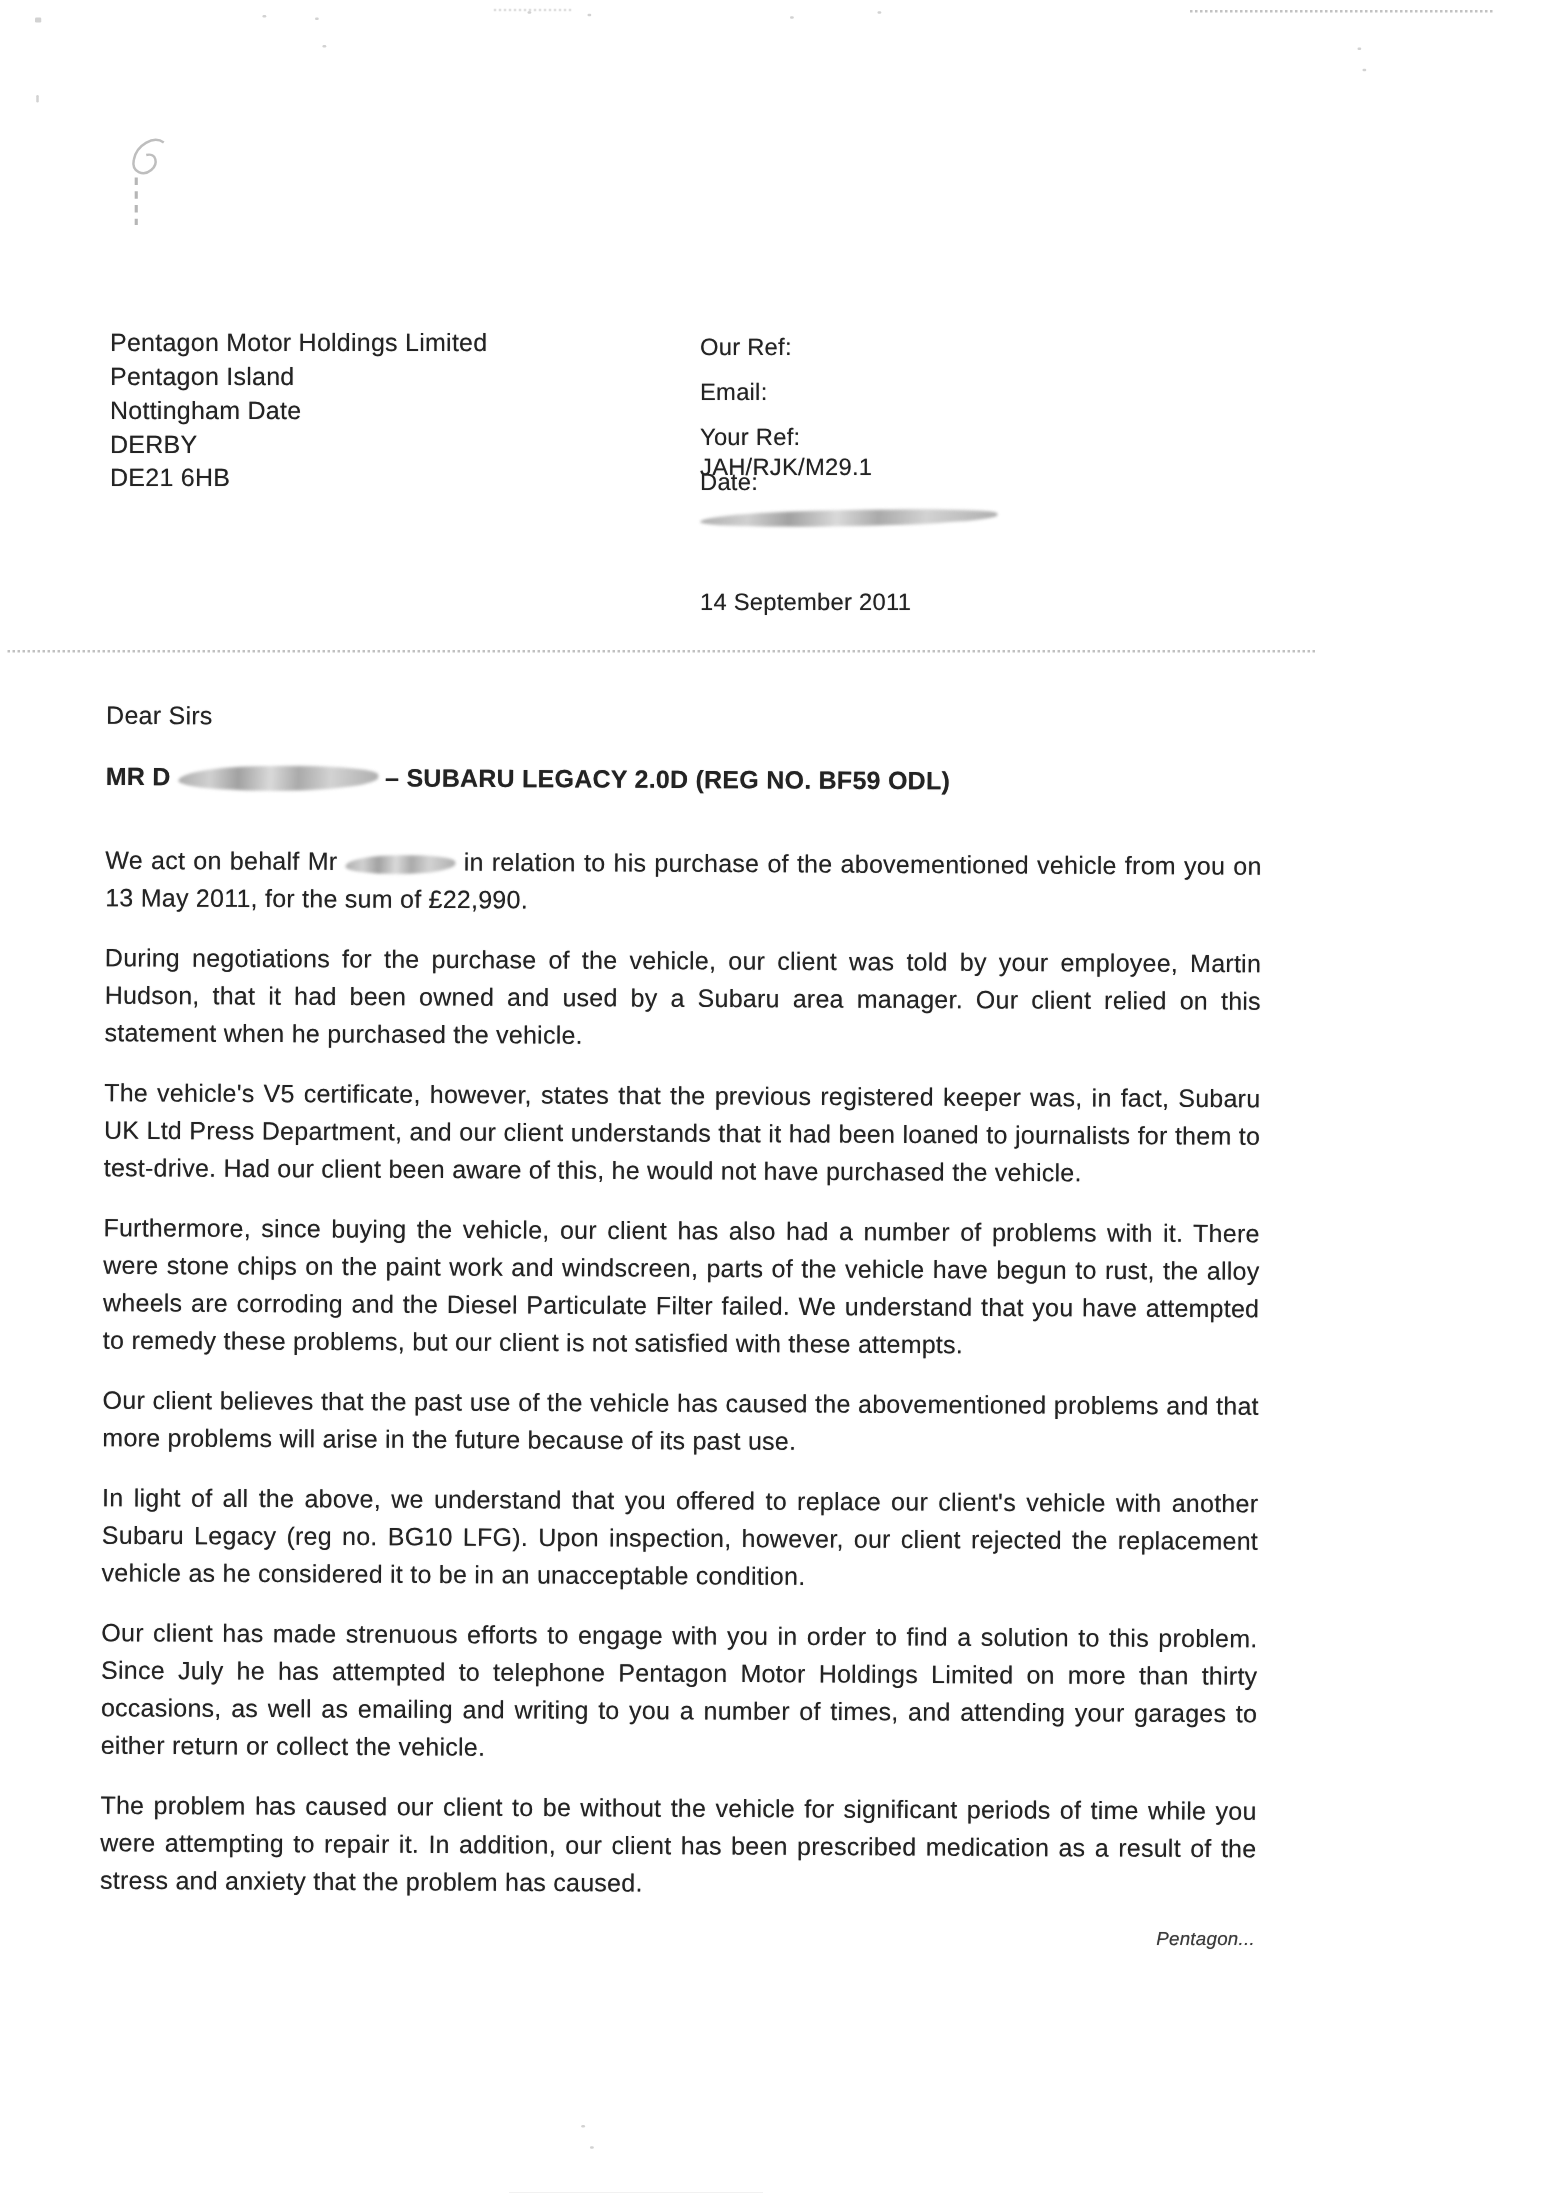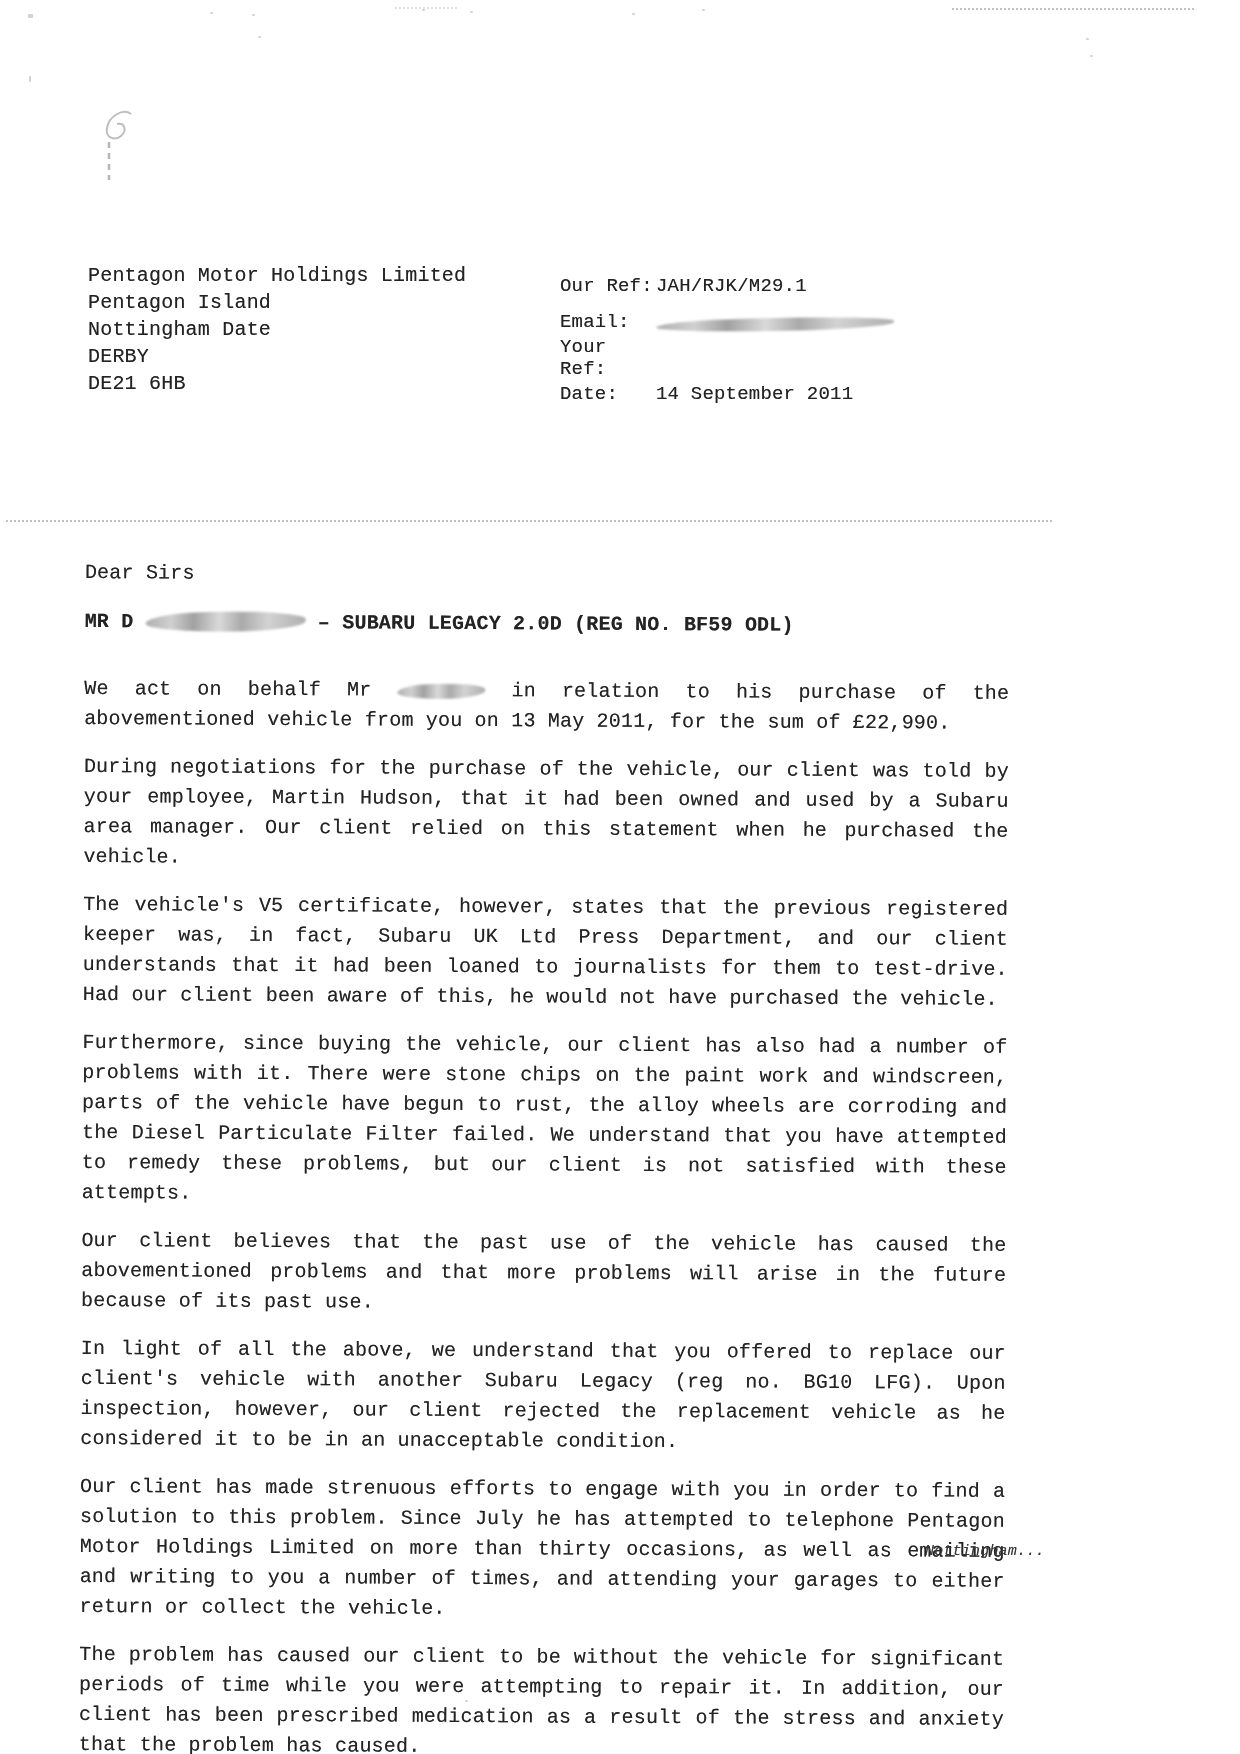--- a/index.html
+++ b/index.html
@@ -3,21 +3,21 @@
 <meta charset="utf-8">
 <style>
   html, body { margin: 0; padding: 0; background: #e8e8e8; }
   .page {
     position: relative;
     width: 1240px;
     height: 1754px;
     margin: 0 auto;
     background: #ffffff;
     overflow: hidden;
-    font-family: Liberation Mono, monospace;
+    font-family: Liberation Sans, sans-serif;
     color: #232323;
   }
   .scan-text {
     text-shadow: 0 0 0.6px rgba(40,40,40,0.55);
     letter-spacing: 0.2px;
   }
 
   
   .address {
     position: absolute;
@@ -27,21 +27,21 @@
     line-height: 27px;
   }
 
   
   .refs {
     position: absolute;
     left: 560px;
     top: 268px;
     font-size: 19px;
   }
-  .ref-row { display: flex; align-items: center; height: 36px; }
+  .ref-row { display: flex; align-items: flex-start; height: 36px; flex-direction: column; }
   .ref-label { width: 96px; flex: 0 0 96px; }
   .ref-value { white-space: nowrap; }
 
   
   .rule-dotted {
     position: absolute;
     top: 520px;
     left: 6px;
     width: 1046px;
     border-top: 2px dotted #8d8d8d;
@@ -181,15 +181,15 @@
         <p>During negotiations for the purchase of the vehicle, our client was told by your employee, Martin Hudson, that it had been owned and used by a Subaru area manager.  Our client relied on this statement when he purchased the vehicle.</p>
         <p>The vehicle's V5 certificate, however, states that the previous registered keeper was, in fact, Subaru UK Ltd Press Department, and our client understands that it had been loaned to journalists for them to test-drive.  Had our client been aware of this, he would not have purchased the vehicle.</p>
         <p>Furthermore, since buying the vehicle, our client has also had a number of problems with it.  There were stone chips on the paint work and windscreen, parts of the vehicle have begun to rust, the alloy wheels are corroding and the Diesel Particulate Filter failed. We understand that you have attempted to remedy these problems, but our client is not satisfied with these attempts.</p>
         <p>Our client believes that the past use of the vehicle has caused the abovementioned problems and that more problems will arise in the future because of its past use.</p>
         <p>In light of all the above, we understand that you offered to replace our client's vehicle with another Subaru Legacy (reg no. BG10 LFG). Upon inspection, however, our client rejected the replacement vehicle as he considered it to be in an unacceptable condition.</p>
         <p>Our client has made strenuous efforts to engage with you in order to find a solution to this problem. Since July he has attempted to telephone Pentagon Motor Holdings Limited on more than thirty occasions, as well as emailing and writing to you a number of times, and attending your garages to either return or collect the vehicle.</p>
         <p>The problem has caused our client to be without the vehicle for significant periods of time while you were attempting to repair it. In addition, our client has been prescribed medication as a result of the stress and anxiety that the problem has caused.</p>
       </div>
   </div>
 
-  <div class="continued">Nottingham...</div>
+  <div class="continued">Pentagon...</div>
 
 </div>
 
 </body></html>

